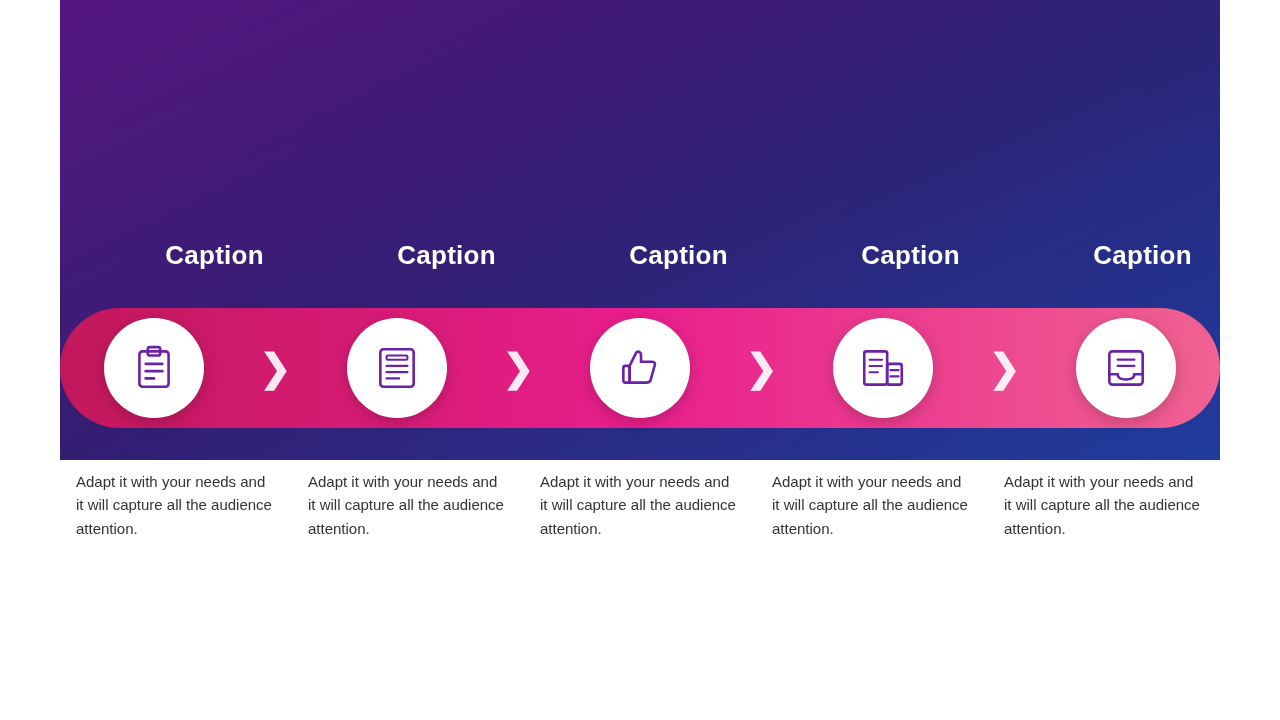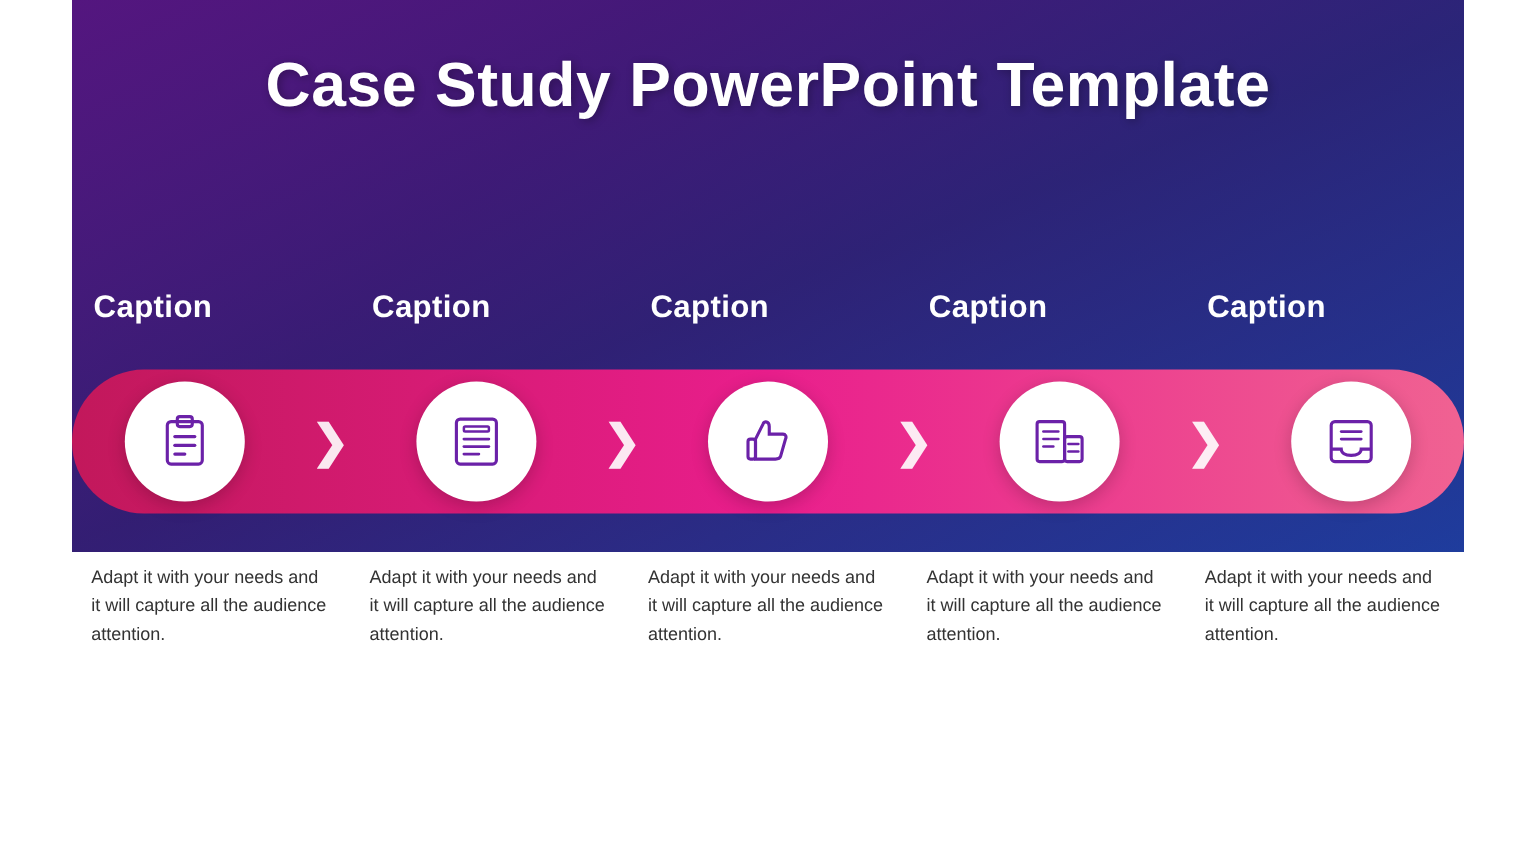--- a/index.html
+++ b/index.html
@@ -61,21 +61,22 @@
       top: 240px;
       left: 60px;
       width: 1160px;
       display: flex;
       justify-content: space-around;
       z-index: 10;
     }
 
     .caption-item {
       flex: 1;
-      padding: 0 18px;
+      padding: 0 28px;
+      text-align: right;
     }
 
     .caption-label {
       color: #fff;
       font-size: 26px;
       font-weight: 800;
       letter-spacing: 0.3px;
     }
 
     
@@ -155,23 +156,20 @@
   </style>
 </head>
 <body>
 
 <div class="slide">
 
   <div class="bg-top"></div>
 
   <div class="bg-bottom"></div>
 
-  <div class="title-section">
-    <h1 class="main-title">Case Study PowerPoint Template</h1>
-  </div>
 
   <div class="captions-row">
     <div class="caption-item">
       <span class="caption-label">Caption</span>
     </div>
     <div class="caption-item">
       <span class="caption-label">Caption</span>
     </div>
     <div class="caption-item">
       <span class="caption-label">Caption</span>

